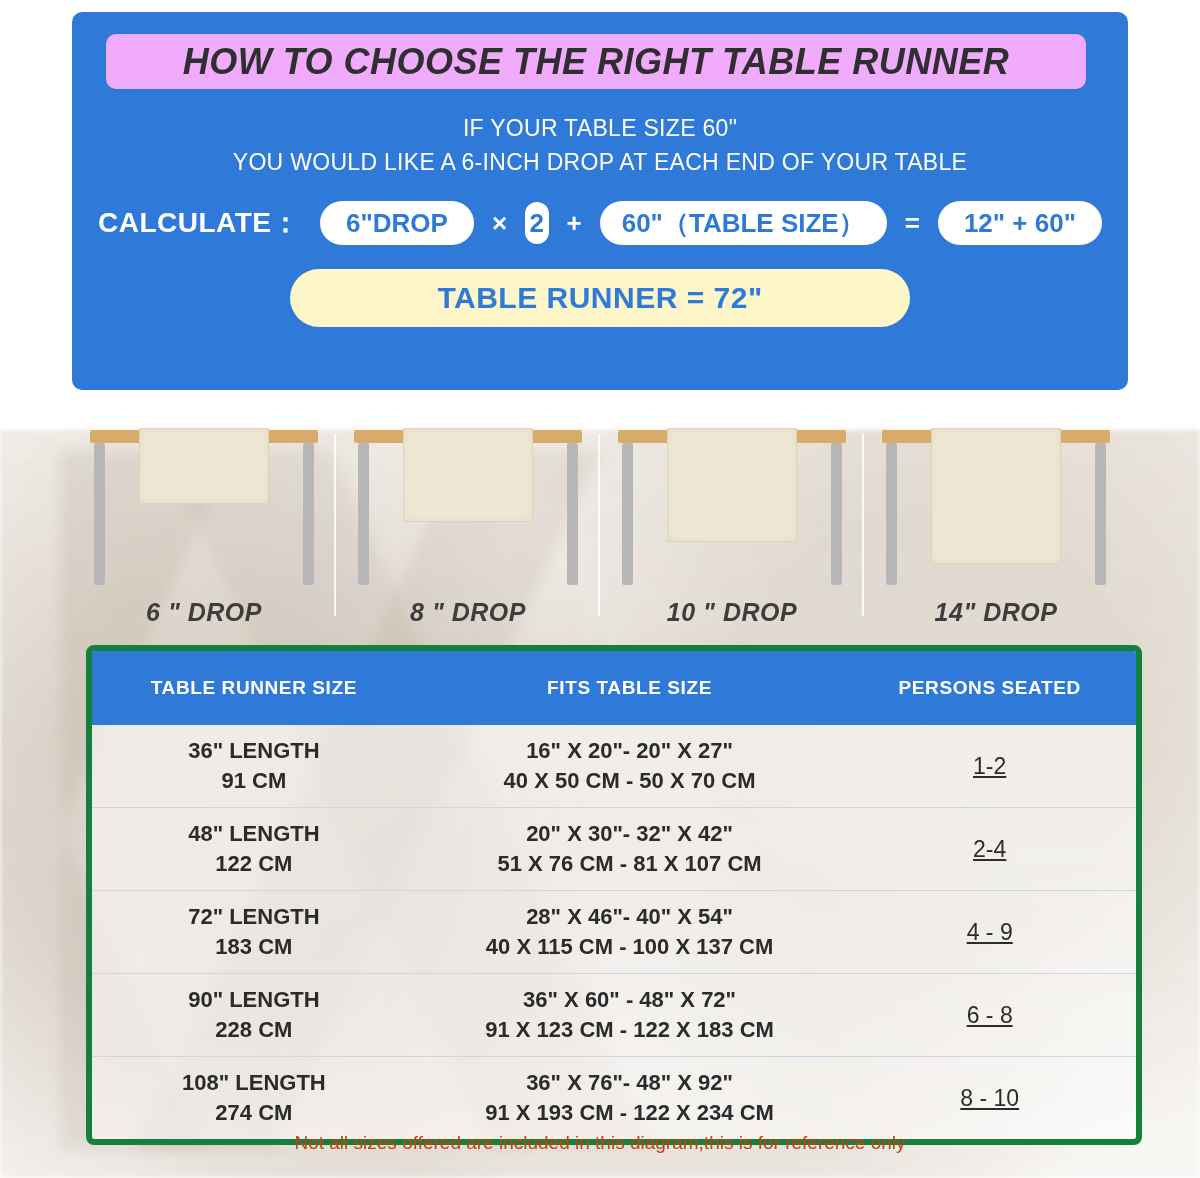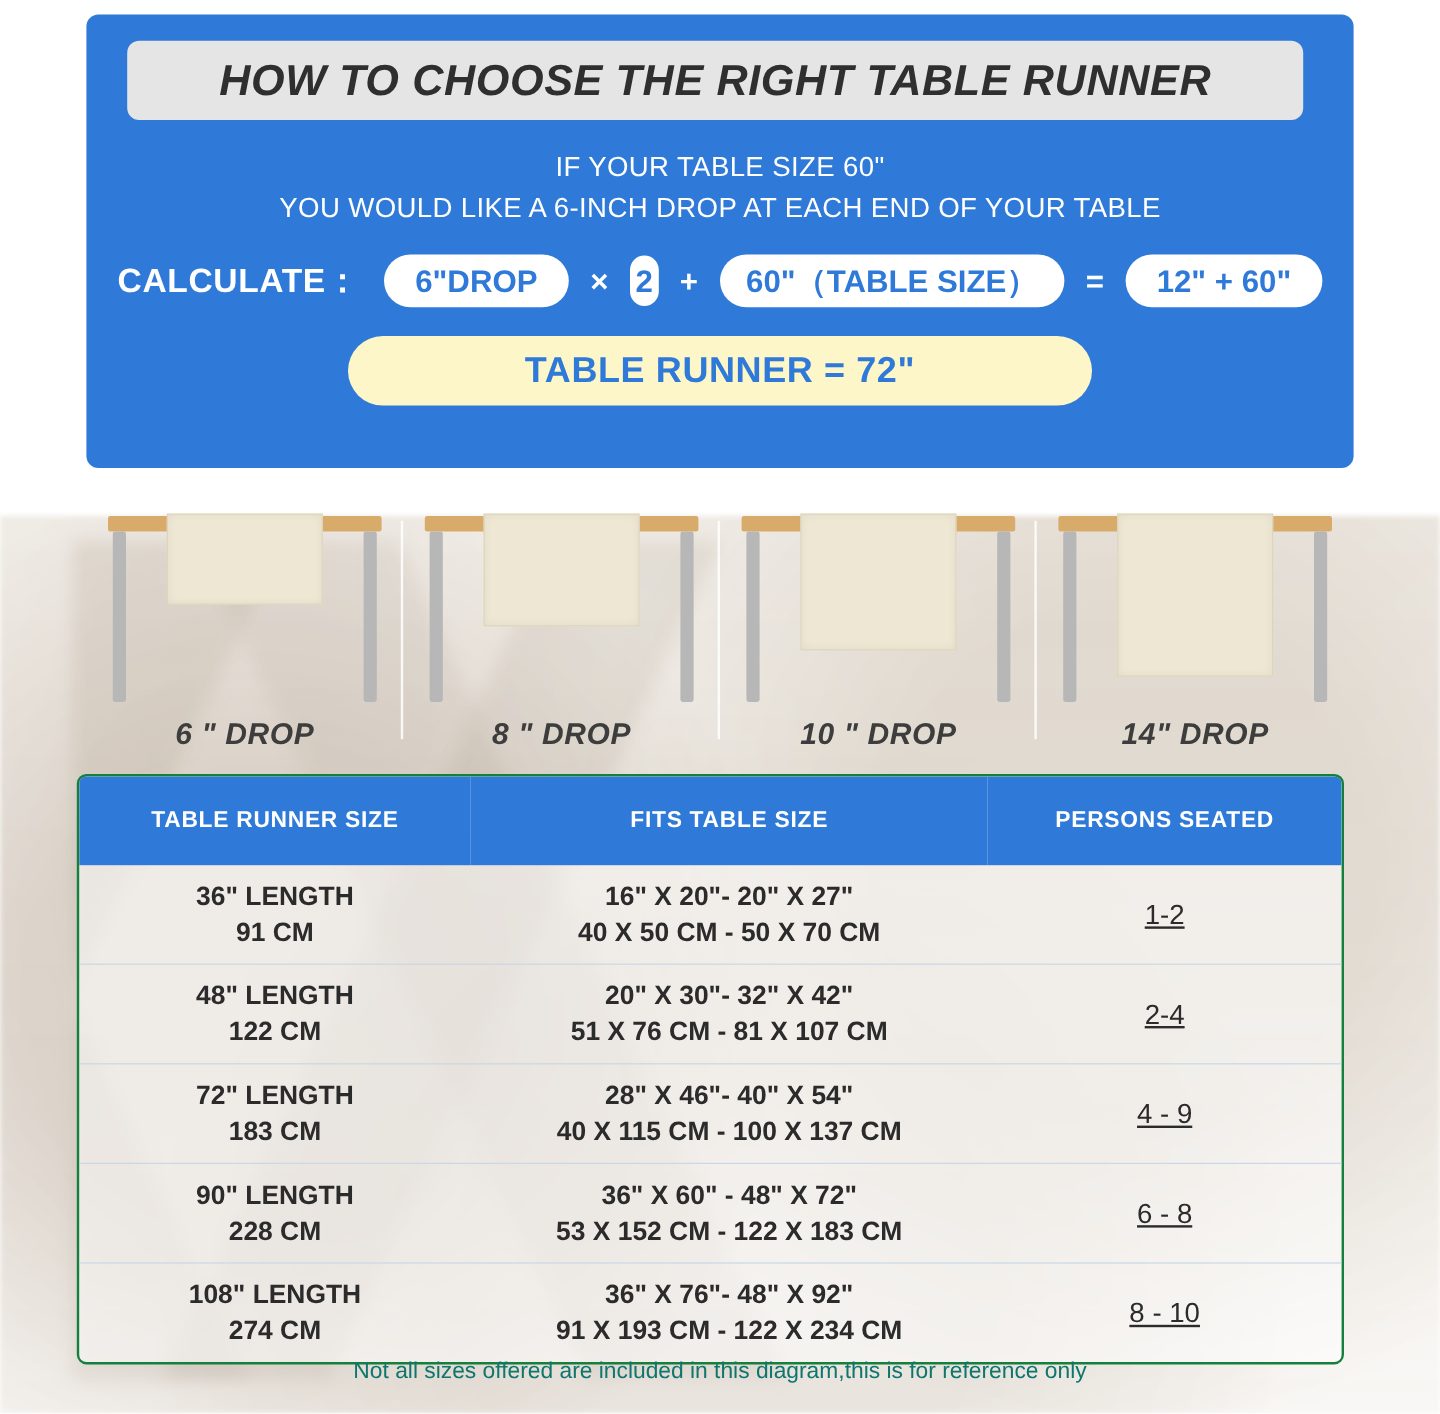--- a/index.html
+++ b/index.html
@@ -47,23 +47,23 @@
   .calc-panel {
     position: absolute;
     left: 72px; top: 12px;
     width: 1056px; height: 378px;
     background: #2f7ad9;
     border-radius: 10px;
     box-sizing: border-box;
     padding: 18px 26px;
   }
   .title-pill {
-    background: #e5e5e5;
+    background: #f0abfc;
     border-radius: 10px;
-    height: 66px;
+    height: 55px;
     display: flex;
     align-items: center;
     justify-content: center;
     margin: 4px 16px 0 8px;
   }
   .title-pill span {
     font-size: 36px;
     font-weight: bold;
     font-style: italic;
     color: #2f2f2f;
@@ -186,26 +186,26 @@
     font-size: 25px;
     font-weight: bold;
     font-style: italic;
     color: #3d3d3d;
     letter-spacing: 0.5px;
   }
 
   
   .size-table {
     position: absolute;
-    left: 64px; top: 645px;
+    left: 86px; top: 645px;
     width: 1056px;
     border-radius: 8px;
     overflow: hidden;
     background: rgba(255,255,255,0.55);
-    border: 2px solid #15803d;
+    border: 6px solid #15803d;
     box-sizing: border-box;
   }
   table {
     width: 100%;
     border-collapse: collapse;
     table-layout: fixed;
   }
   thead th {
     background: #2f7ad9;
     color: #ffffff;
@@ -231,21 +231,21 @@
   .cell-line-1 { font-weight: bold; }
   .cell-line-2 { font-weight: bold; }
   .persons { font-size: 23px; text-decoration: underline; }
   .footnote {
     position: absolute;
     left: 72px;
     top: 1132px;
     width: 1056px;
     text-align: center;
     font-size: 19px;
-    color: #0f766e;
+    color: #c2410c;
   }
 </style>
 </head>
 <body>
 
 <div class="stage">
 
   <div class="bg-photo"></div>
 
   <div class="calc-panel">
@@ -356,21 +356,21 @@
           </td>
           <td class="persons">4 - 9</td>
         </tr>
         <tr>
           <td>
             <div class="cell-line-1">90" LENGTH</div>
             <div class="cell-line-2">228 CM</div>
           </td>
           <td>
             <div class="cell-line-1">36" X 60" - 48" X 72"</div>
-            <div class="cell-line-2">53 X 152 CM - 122 X 183 CM</div>
+            <div class="cell-line-2">91 X 123 CM - 122 X 183 CM</div>
           </td>
           <td class="persons">6 - 8</td>
         </tr>
         <tr>
           <td>
             <div class="cell-line-1">108" LENGTH</div>
             <div class="cell-line-2">274 CM</div>
           </td>
           <td>
             <div class="cell-line-1">36" X 76"- 48" X 92"</div>

